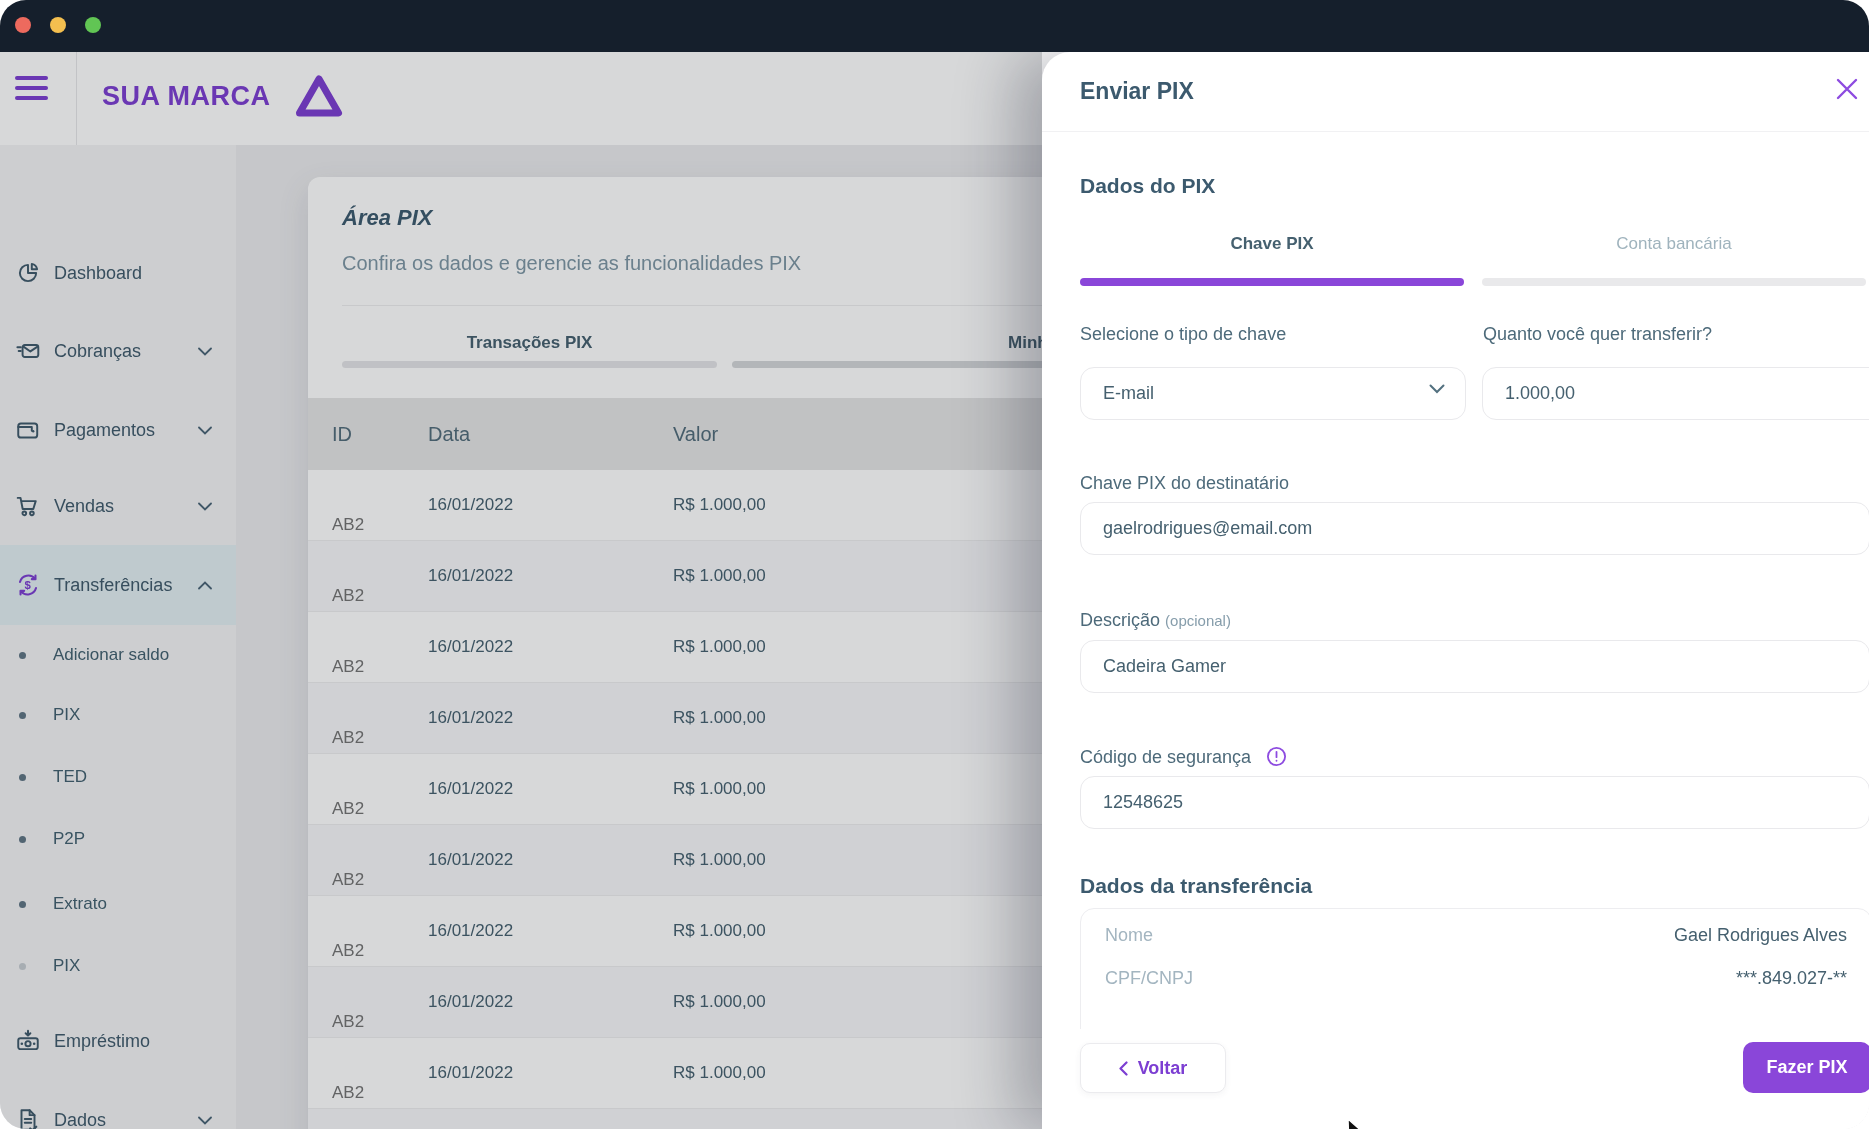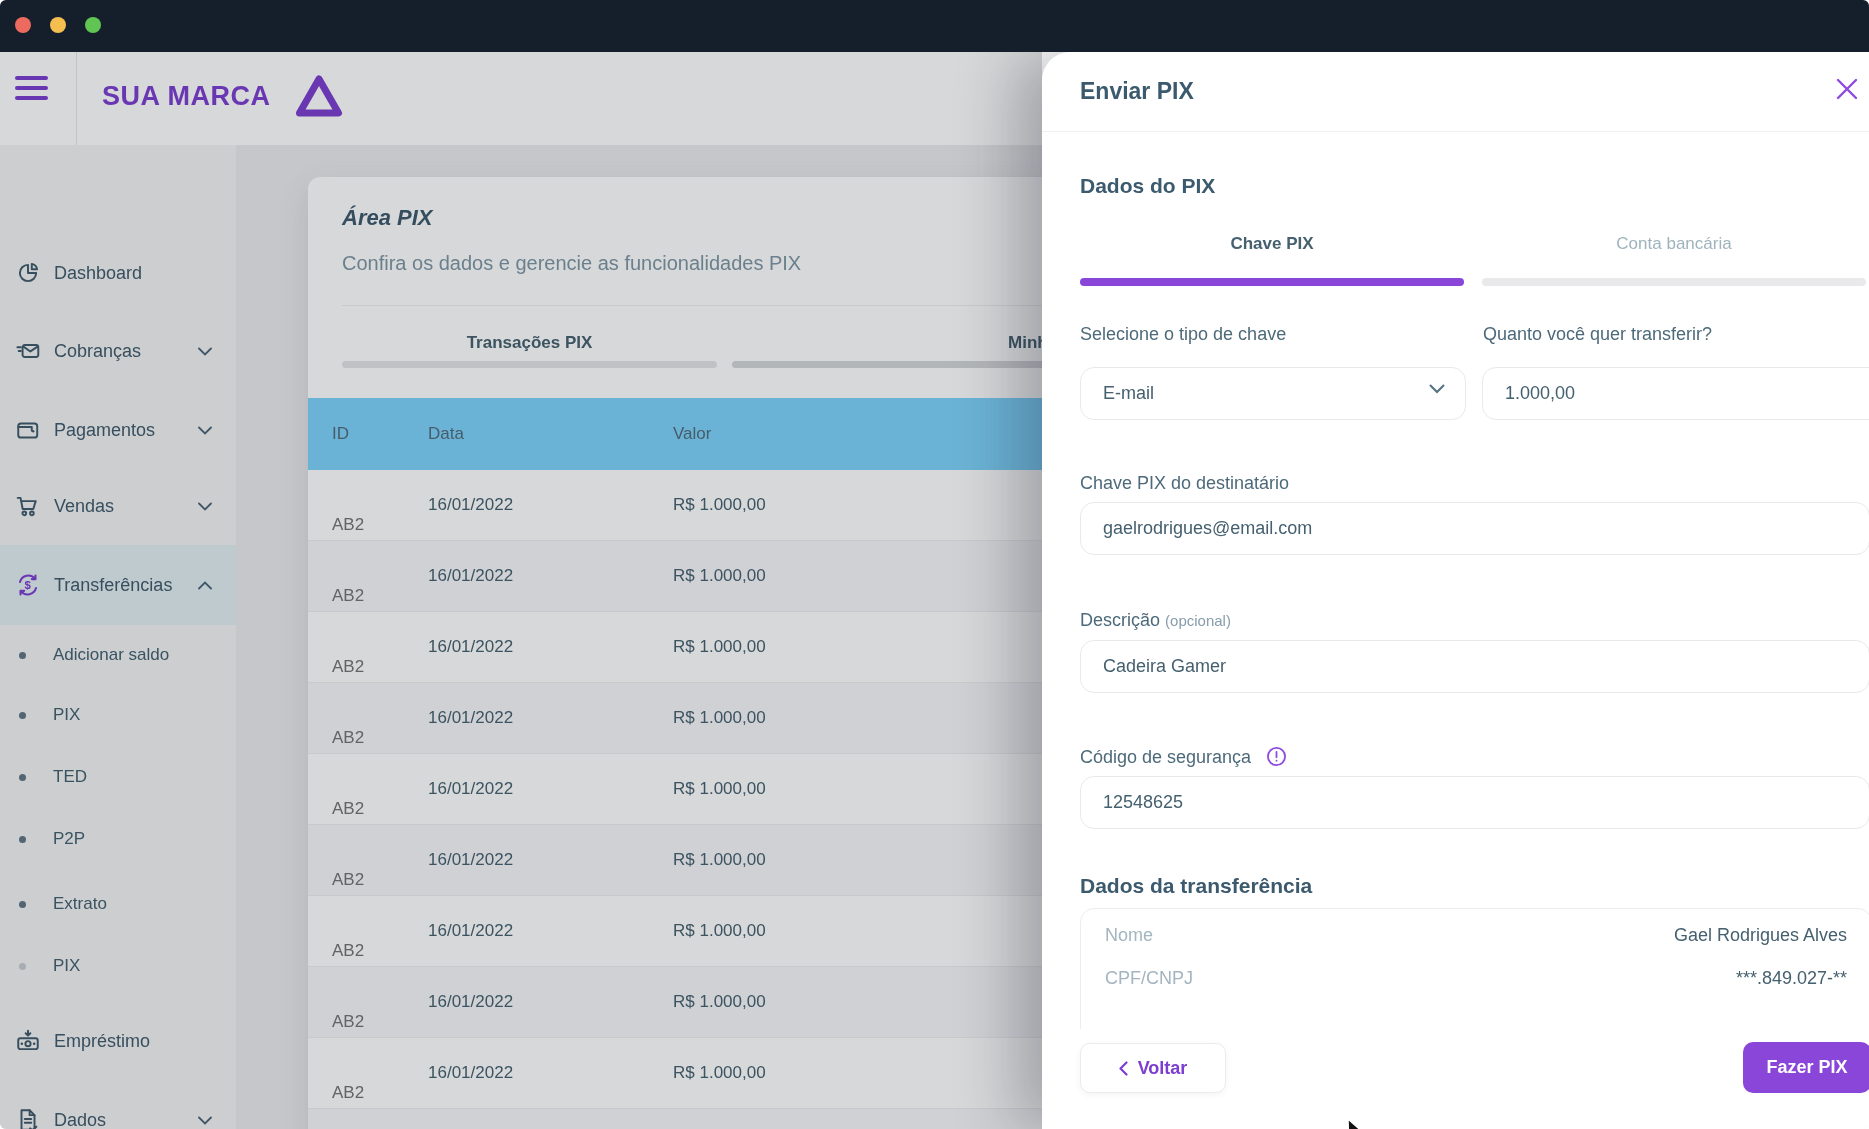--- a/index.html
+++ b/index.html
@@ -9,21 +9,21 @@
     --ink:#3c5a6e;
     --ink2:#45606f;
     --label:#4d6a7a;
     --muted:#7d96a4;
     --faint:#aebcc6;
     --line:#ececee;
     --fieldborder:#e9e9ec;
   }
   *{margin:0;padding:0;box-sizing:border-box;font-family:"Liberation Sans",sans-serif;}
   body{background:#ffffff;}
-  .screen{position:relative;width:1869px;height:1129px;overflow:hidden;border-radius:6px;background:#ebebed;}
+  .screen{position:relative;width:1869px;height:1129px;overflow:hidden;border-radius:26px;background:#ebebed;}
   
   .topbar{position:absolute;left:0;top:0;width:100%;height:52px;background:var(--topbar);z-index:70;}
   .tl{position:absolute;top:17px;width:16px;height:16px;border-radius:50%;}
   .tl.red{left:15px;background:#ed6a5e;}
   .tl.yellow{left:50px;background:#f4bf4f;}
   .tl.green{left:85px;background:#61c554;}
   
   .app{position:absolute;left:0;top:52px;width:1869px;height:1077px;}
   .appheader{position:absolute;left:0;top:0;width:100%;height:93px;background:#ffffff;}
   .hamburger{position:absolute;left:15px;top:24px;width:33px;height:26px;cursor:pointer;}
@@ -45,22 +45,22 @@
   .main{position:absolute;left:236px;top:93px;right:0;bottom:0;background:#ebebed;}
   .card{position:absolute;left:72px;top:32px;width:1010px;height:1000px;background:#ffffff;border-radius:12px;
         box-shadow:0 12px 30px rgba(90,95,120,.16);}
   .card h1{position:absolute;left:34px;top:28px;font-size:22px;font-weight:700;color:var(--ink);font-style:italic;}
   .card .sub-t{position:absolute;left:34px;top:75px;font-size:20px;color:var(--muted);}
   .card .divider{position:absolute;left:34px;top:128px;right:0;height:1px;background:#ededef;}
   .mtab1{position:absolute;left:34px;top:156px;width:375px;text-align:center;font-size:17px;font-weight:700;color:var(--ink2);cursor:pointer;}
   .mtab2{position:absolute;left:700px;top:156px;font-size:17px;font-weight:700;color:var(--ink2);white-space:nowrap;cursor:pointer;}
   .mbar1{position:absolute;left:34px;top:184px;width:375px;height:7px;border-radius:4px;background:#e4e4e7;}
   .mbar2{position:absolute;left:424px;top:184px;width:600px;height:7px;border-radius:4px;background:#d4d6d9;}
-  .thead{position:absolute;left:0;top:221px;right:0;height:72px;background:#7dd3fc;display:grid;
-         grid-template-columns:96px 245px 1fr;align-items:center;padding-left:24px;color:#516b7a;font-size:17px;}
+  .thead{position:absolute;left:0;top:221px;right:0;height:72px;background:#e5e5e5;display:grid;
+         grid-template-columns:96px 245px 1fr;align-items:center;padding-left:24px;color:#516b7a;font-size:20px;}
   .trows{position:absolute;left:0;top:293px;right:0;bottom:0;overflow:hidden;}
   .trow{height:71px;display:grid;grid-template-columns:96px 245px 1fr;align-items:center;padding-left:24px;
         font-size:17px;color:var(--ink2);border-bottom:1px solid #ededef;cursor:pointer;}
   .trow:nth-child(even){background:#f7f7f9;}
   .trow .cid{color:#737373;margin-top:40px;}
   
   .overlay{position:absolute;left:0;top:0;width:1042px;height:1077px;background:rgba(20,22,28,.17);z-index:50;}
   
   .drawer{position:absolute;left:1042px;top:0;width:827px;height:1077px;background:#ffffff;border-top-left-radius:28px;
           box-shadow:-28px 0 60px rgba(25,28,45,.28);z-index:60;}

